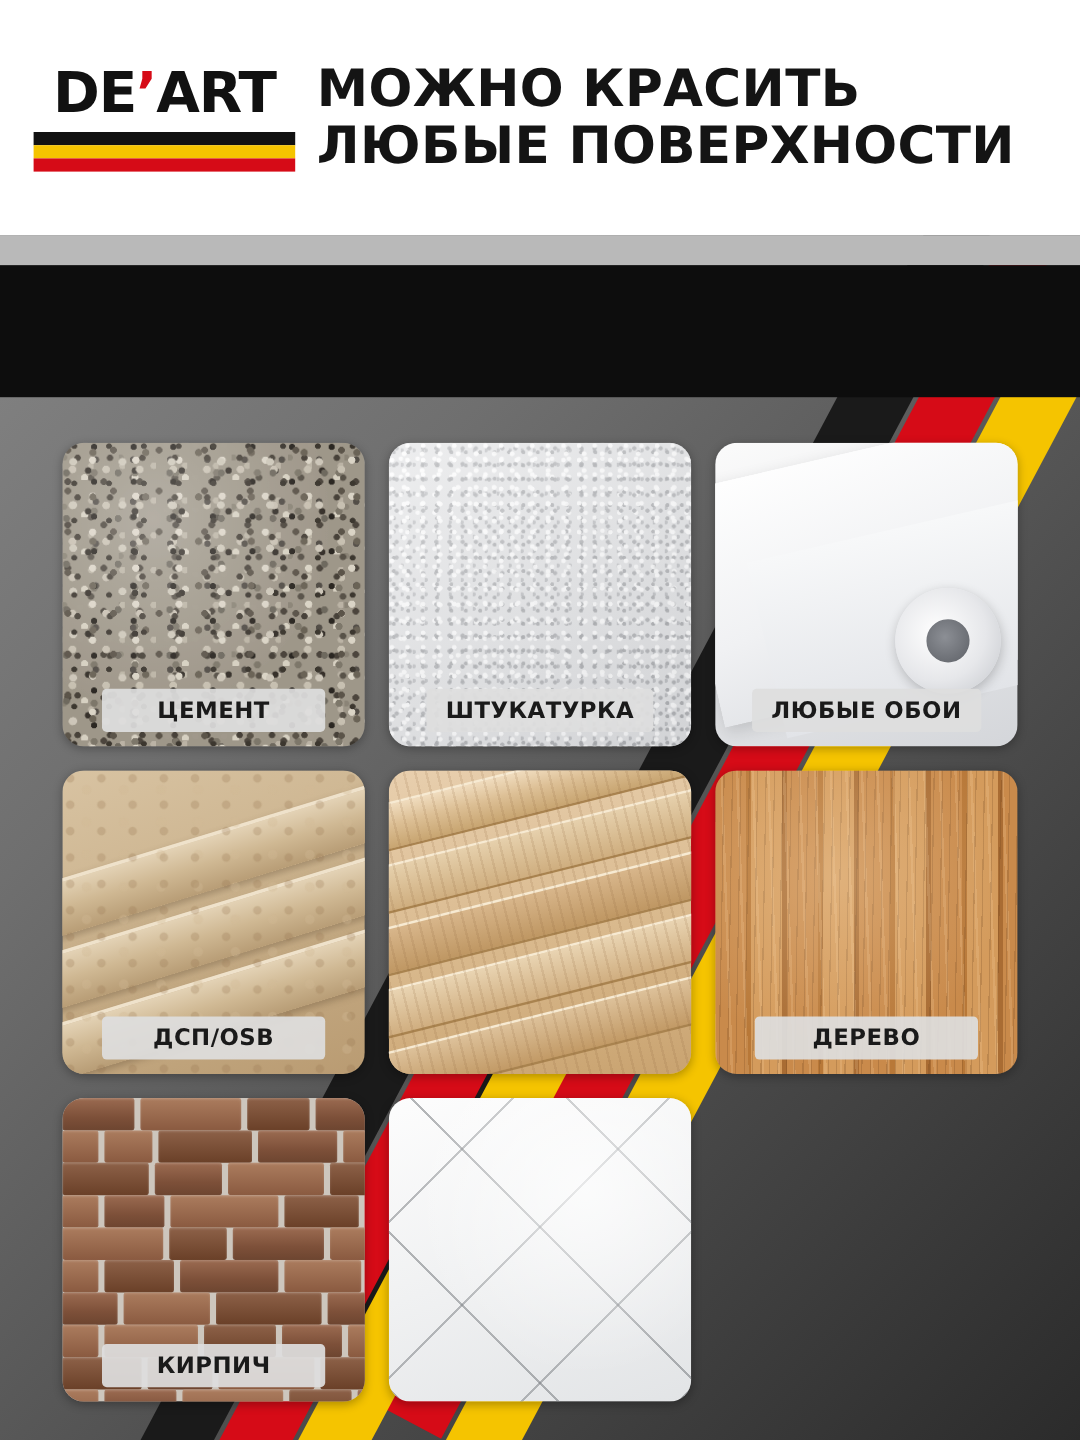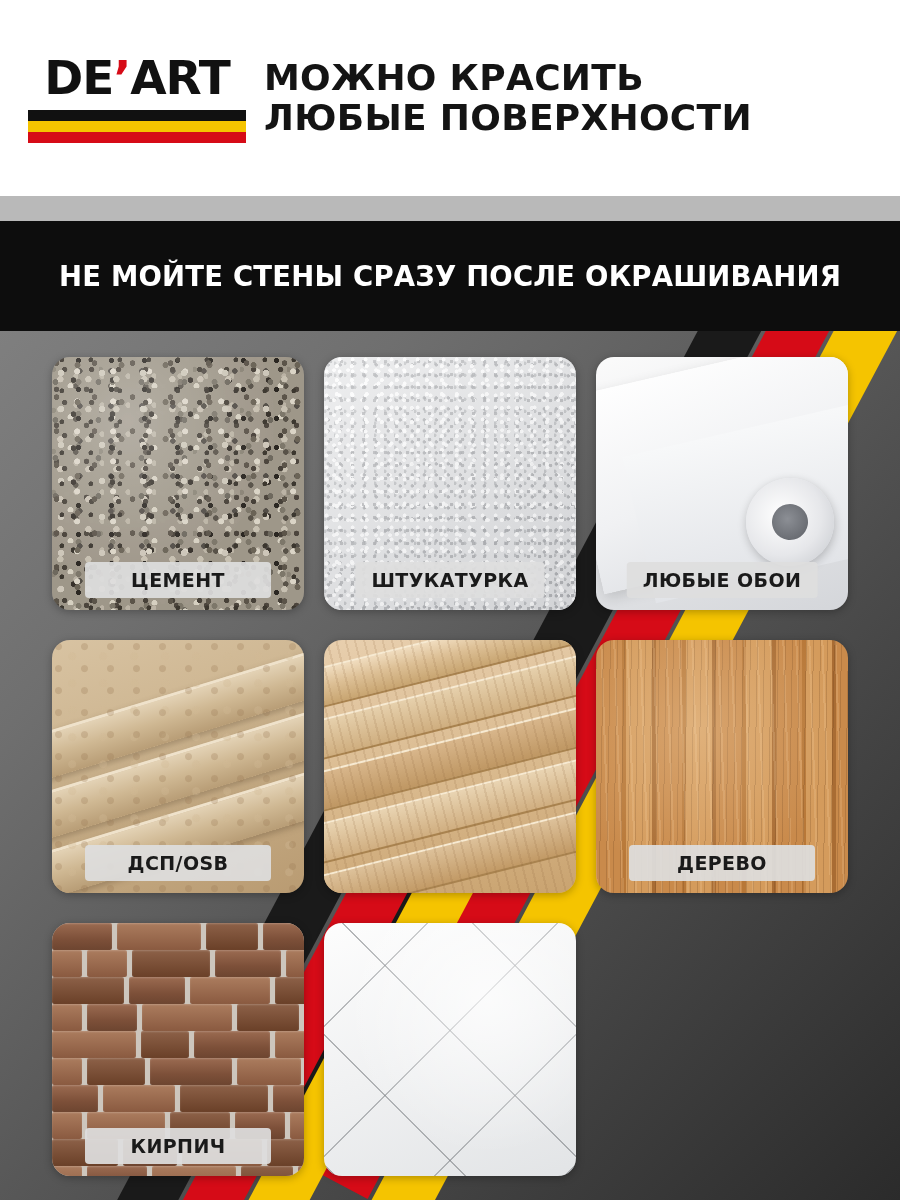--- a/index.html
+++ b/index.html
@@ -65,21 +65,21 @@
   }
   .logo-text .tick { color: #d60b17; }
   .logo-bars { margin-top: 9px; width: 218px; }
   .logo-bars div { height: 11px; }
   .logo-bars .b1 { background: #111; }
   .logo-bars .b2 { background: #f5c400; }
   .logo-bars .b3 { background: #d60b17; }
   .header-title {
     flex: 1;
     padding-right: 11px;
-    font-size: 36px; font-weight: 900; line-height: 1.12;
+    font-size: 43px; font-weight: 900; line-height: 1.12;
     color: #141414; letter-spacing: 0.3px;
     font-family: "DejaVu Sans", sans-serif;
     text-transform: uppercase;
   }
   .header-title .l2 { display: block; }
 
   
   .divider {
     position: absolute; left: 0; top: 196px;
     width: 900px; height: 25px;
@@ -101,27 +101,28 @@
     color: #ffffff;
     font-size: 27.5px; font-weight: 700; line-height: 1.25;
     letter-spacing: 0.2px; text-align: center;
     font-family: "DejaVu Sans", sans-serif;
     text-transform: uppercase;
   }
 
   
   .grid {
     position: absolute;
-    left: 52px; top: 357px;
+    left: 52px; top: 369px;
     width: 796px;
     display: grid;
     grid-template-columns: repeat(3, 252px);
     grid-template-rows: repeat(3, 253px);
     column-gap: 20px; row-gap: 30px;
     z-index: 4;
+    gap: 20px;
   }
   .tile {
     position: relative;
     width: 252px; height: 253px;
     border-radius: 18px;
     overflow: hidden;
     box-shadow: 0 2px 8px rgba(0,0,0,0.28);
   }
   .tile .media { position: absolute; inset: 0; }
   .tile .label {
@@ -355,21 +356,20 @@
     </div>
     <div class="header-title">
       <span class="l1">МОЖНО КРАСИТЬ</span>
       <span class="l2">ЛЮБЫЕ ПОВЕРХНОСТИ</span>
     </div>
   </div>
 
   <div class="divider"></div>
 
   <div class="banner">
-    <span>НЕ МОЙТЕ СТЕНЫ СРАЗУ ПОСЛЕ ОКРАШИВАНИЯ</span>
   </div>
 
   <div class="grid">
 
     <div class="tile">
       <div class="media m-cement"></div>
       <div class="label">ЦЕМЕНТ</div>
     </div>
 
     <div class="tile">

